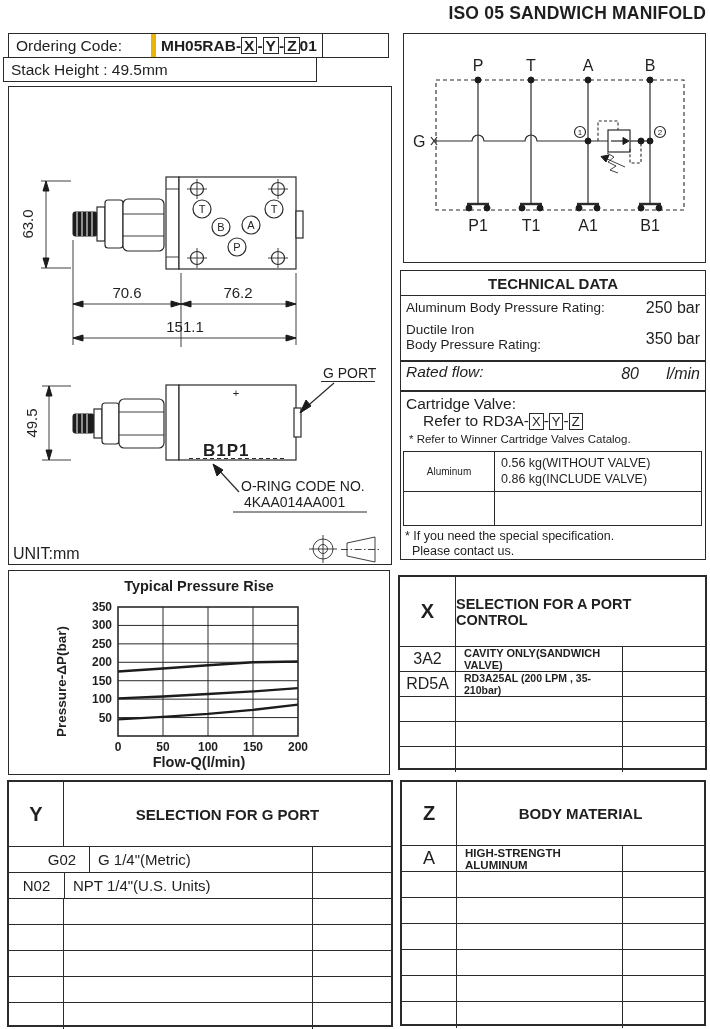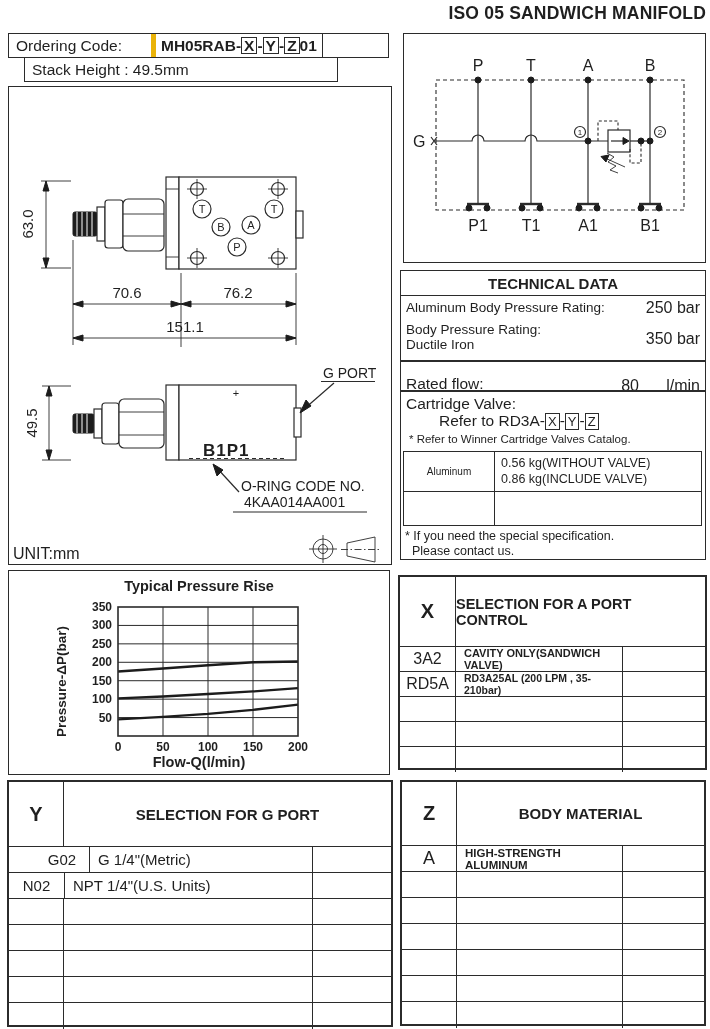--- a/index.html
+++ b/index.html
@@ -71,21 +71,21 @@
           <span class="code-box">X</span>
           <span class="codetxt">-</span>
           <span class="code-box">Y</span>
           <span class="codetxt">-</span>
           <span class="code-box">Z</span>
           <span class="codetxt">01</span>
       </div>
       <div style="flex:1;"></div>
     </div>
   </div>
-  <div class="bx1" style="left:24px;top:57px;width:314px;height:25px;">
+  <div class="bx1" style="left:3px;top:57px;width:314px;height:25px;">
     <div class="ord-cell" style="height:100%;">Stack Height : 49.5mm</div>
   </div>
 
   <div class="bx" style="left:403px;top:33px;width:303px;height:230px;">
     <svg width="300" height="227" viewBox="0 0 300 227">
 
       <rect x="32" y="46" width="248" height="130" class="dash"></rect>
 
       <g>
         <line x1="74" y1="46" x2="74" y2="170" class="ln"></line>
@@ -294,33 +294,33 @@
     </svg>
   </div>
 
   <div class="bx" style="left:400px;top:270px;width:306px;height:290px;">
     <div class="td-title">TECHNICAL DATA</div>
     <div class="td-row" style="height:24px;">
       <span class="td-label">Aluminum Body Pressure Rating:</span>
       <span class="td-val" style="top:3px;">250 bar</span>
     </div>
     <div class="td-row" style="height:37px;">
+      <div class="td-label">Ductile Iron</div>
       <div class="td-label">Body Pressure Rating:</div>
-      <div class="td-label">Ductile Iron</div>
       <span class="td-val" style="top:10px;">350 bar</span>
     </div>
     <div class="rule2" style="top:89px;"></div>
-    <div class="td-row" style="height:26px;margin-top:16px;">
+    <div class="td-row" style="height:26px;margin-top:4px;font-style:italic;">
       <span style="font-size:15.5px;">Rated flow:</span>
       <span class="td-val" style="right:66px;top:4px;">80</span>
       <span class="td-val" style="top:4px;">l/min</span>
     </div>
     <div class="rule2" style="top:119px;"></div>
     <div class="abs" style="left:5px;top:124px;font-size:15.5px;">Cartridge Valve:</div>
-    <div class="abs" style="left:38px;top:141px;font-size:15.5px;">
+    <div class="abs" style="left:22px;top:141px;font-size:15.5px;">
       <span>Refer to RD3A-</span><span class="code-box" style="font-weight:normal;font-size:13px;">X</span>-<span class="code-box" style="font-weight:normal;font-size:13px;">Y</span>-<span class="code-box" style="font-weight:normal;font-size:13px;">Z</span>
     </div>
     <div class="abs small-note" style="left:8px;top:162px;">* Refer to Winner Cartridge Valves Catalog.</div>
     <div class="bx1" style="left:2px;top:180px;width:299px;height:75px;">
       <div class="wt-cell" style="left:0;top:0;width:91px;height:40px;border-right:1px solid #2b2b2b;border-bottom:1px solid #2b2b2b;display:flex;align-items:center;justify-content:center;font-size:10px;">Aluminum</div>
       <div class="wt-cell" style="left:91px;top:0;width:206px;height:40px;border-bottom:1px solid #2b2b2b;padding:3px 0 0 6px;font-size:12.5px;line-height:16px;">
         <div>0.56  kg(WITHOUT VALVE)</div>
         <div>0.86  kg(INCLUDE VALVE)</div>
       </div>
       <div class="wt-cell" style="left:0;top:40px;width:91px;height:33px;border-right:1px solid #2b2b2b;"></div>

